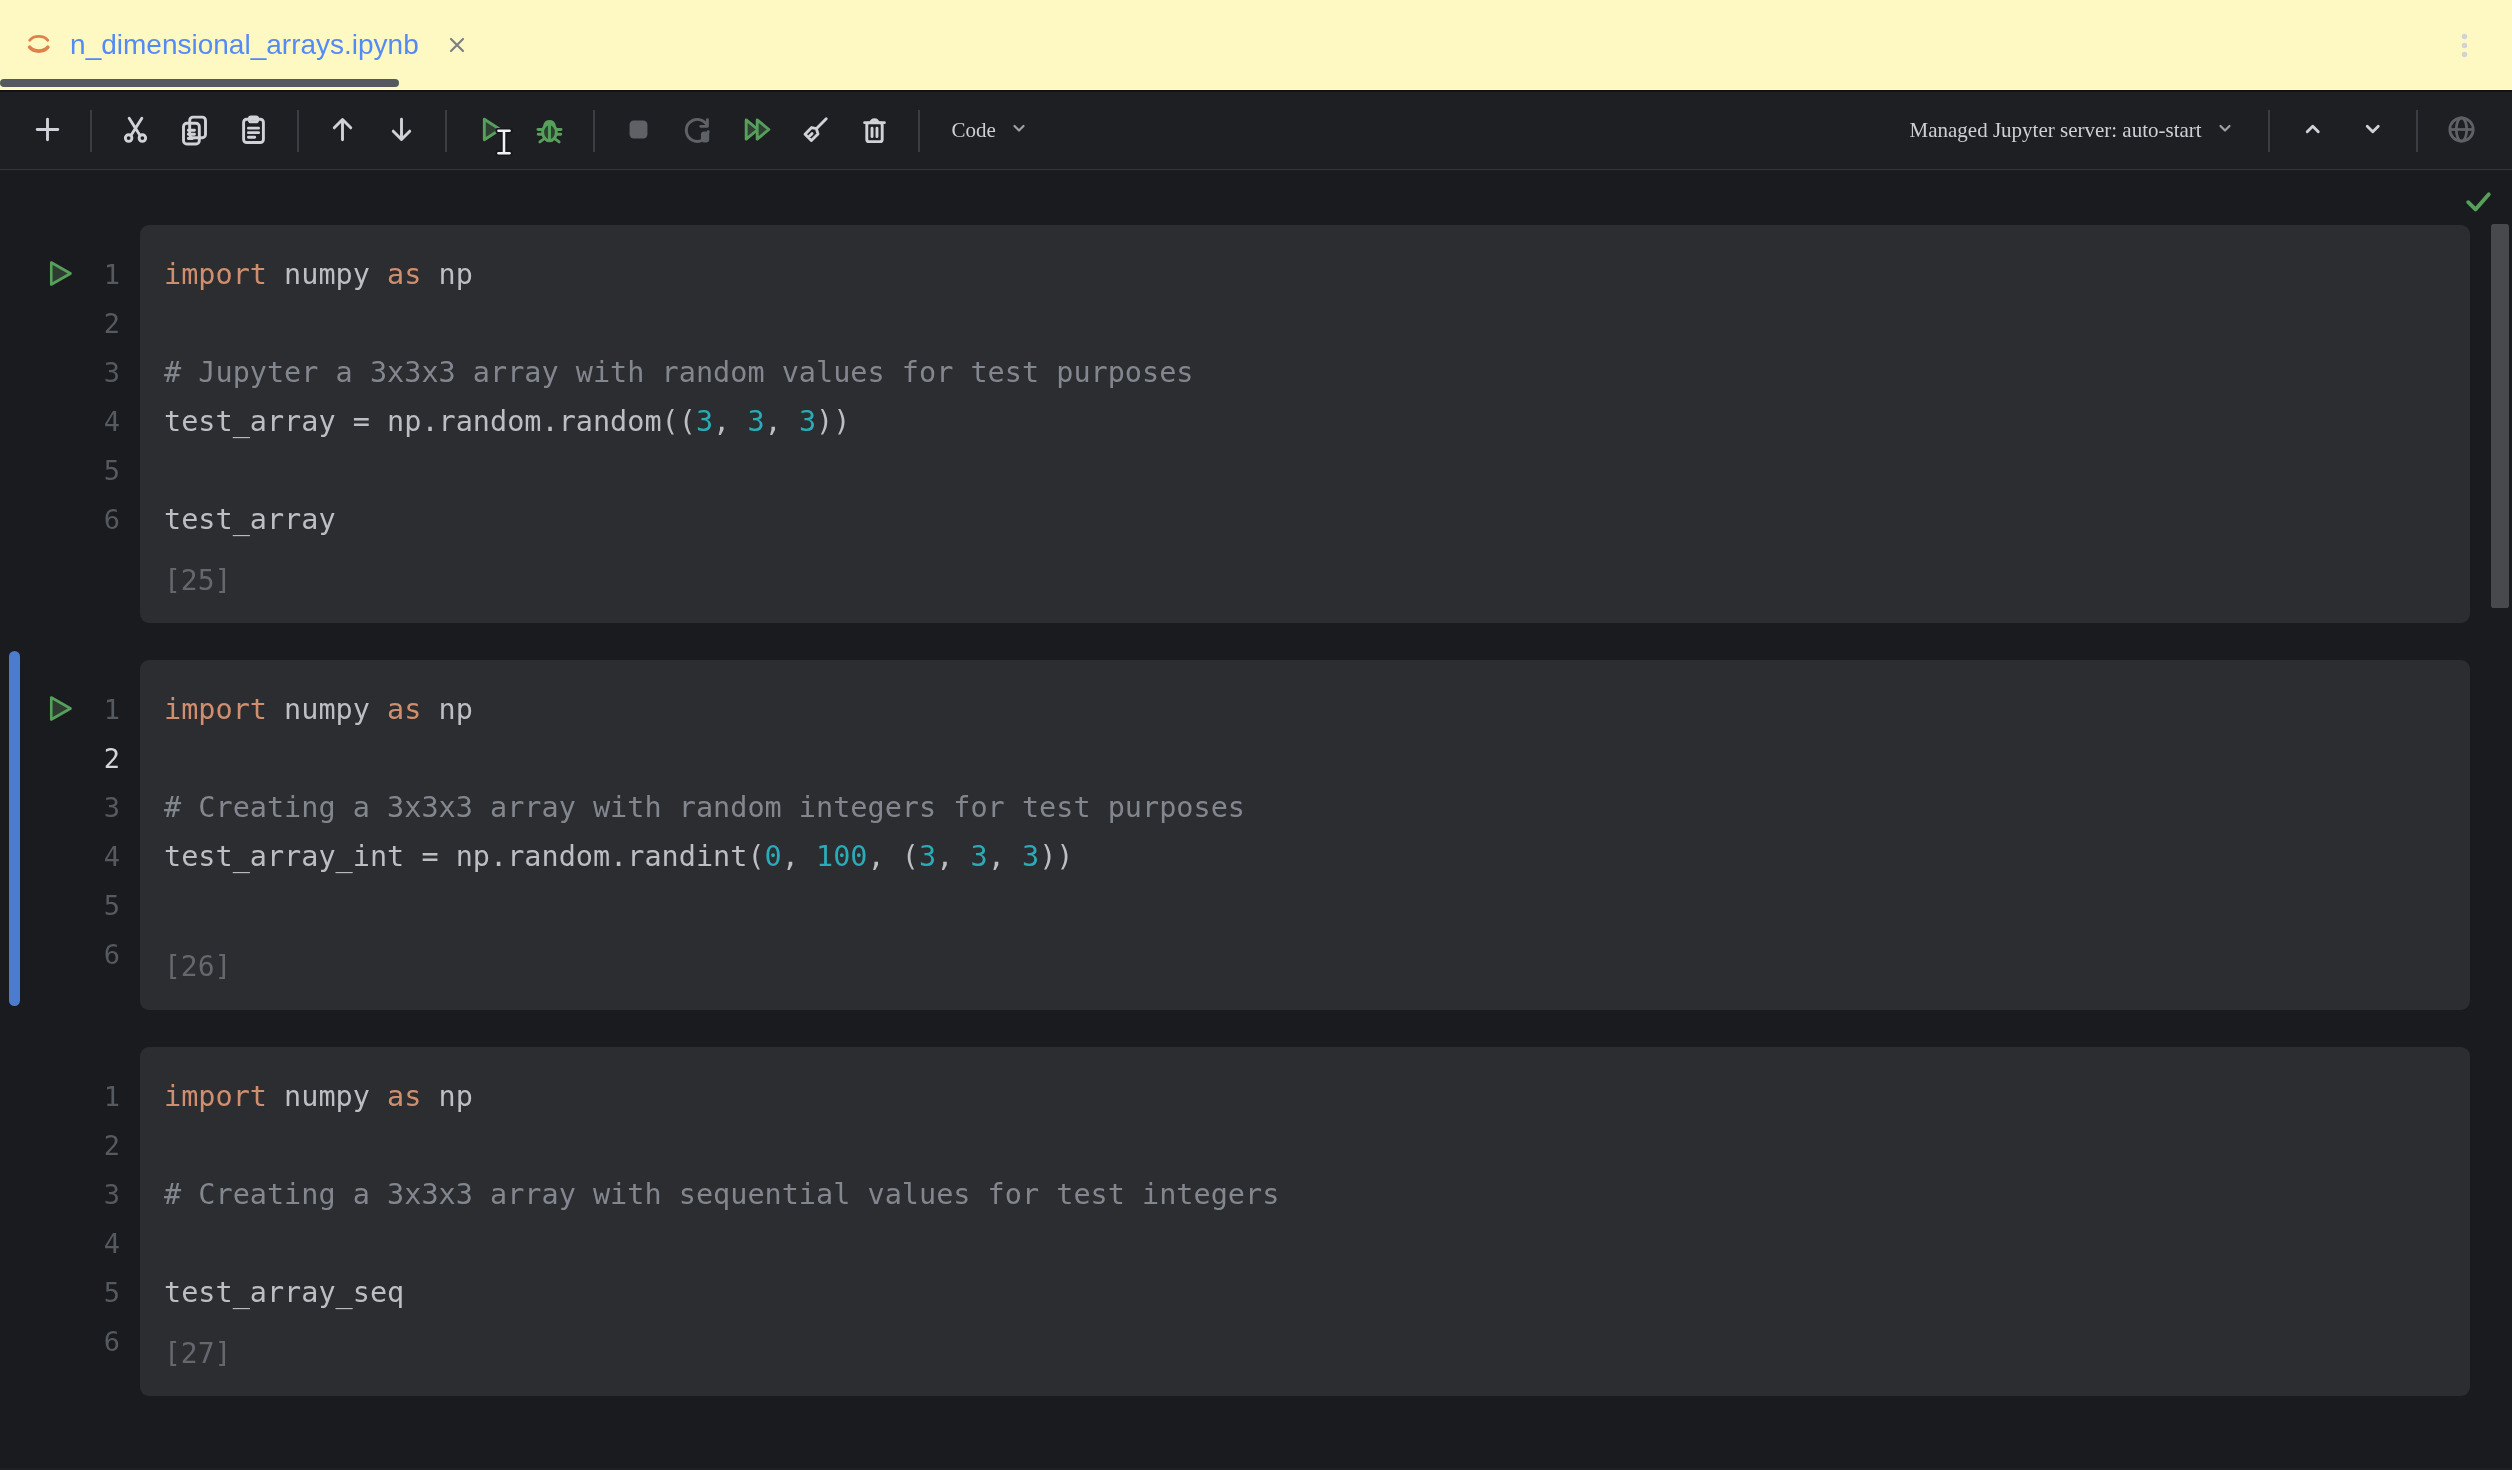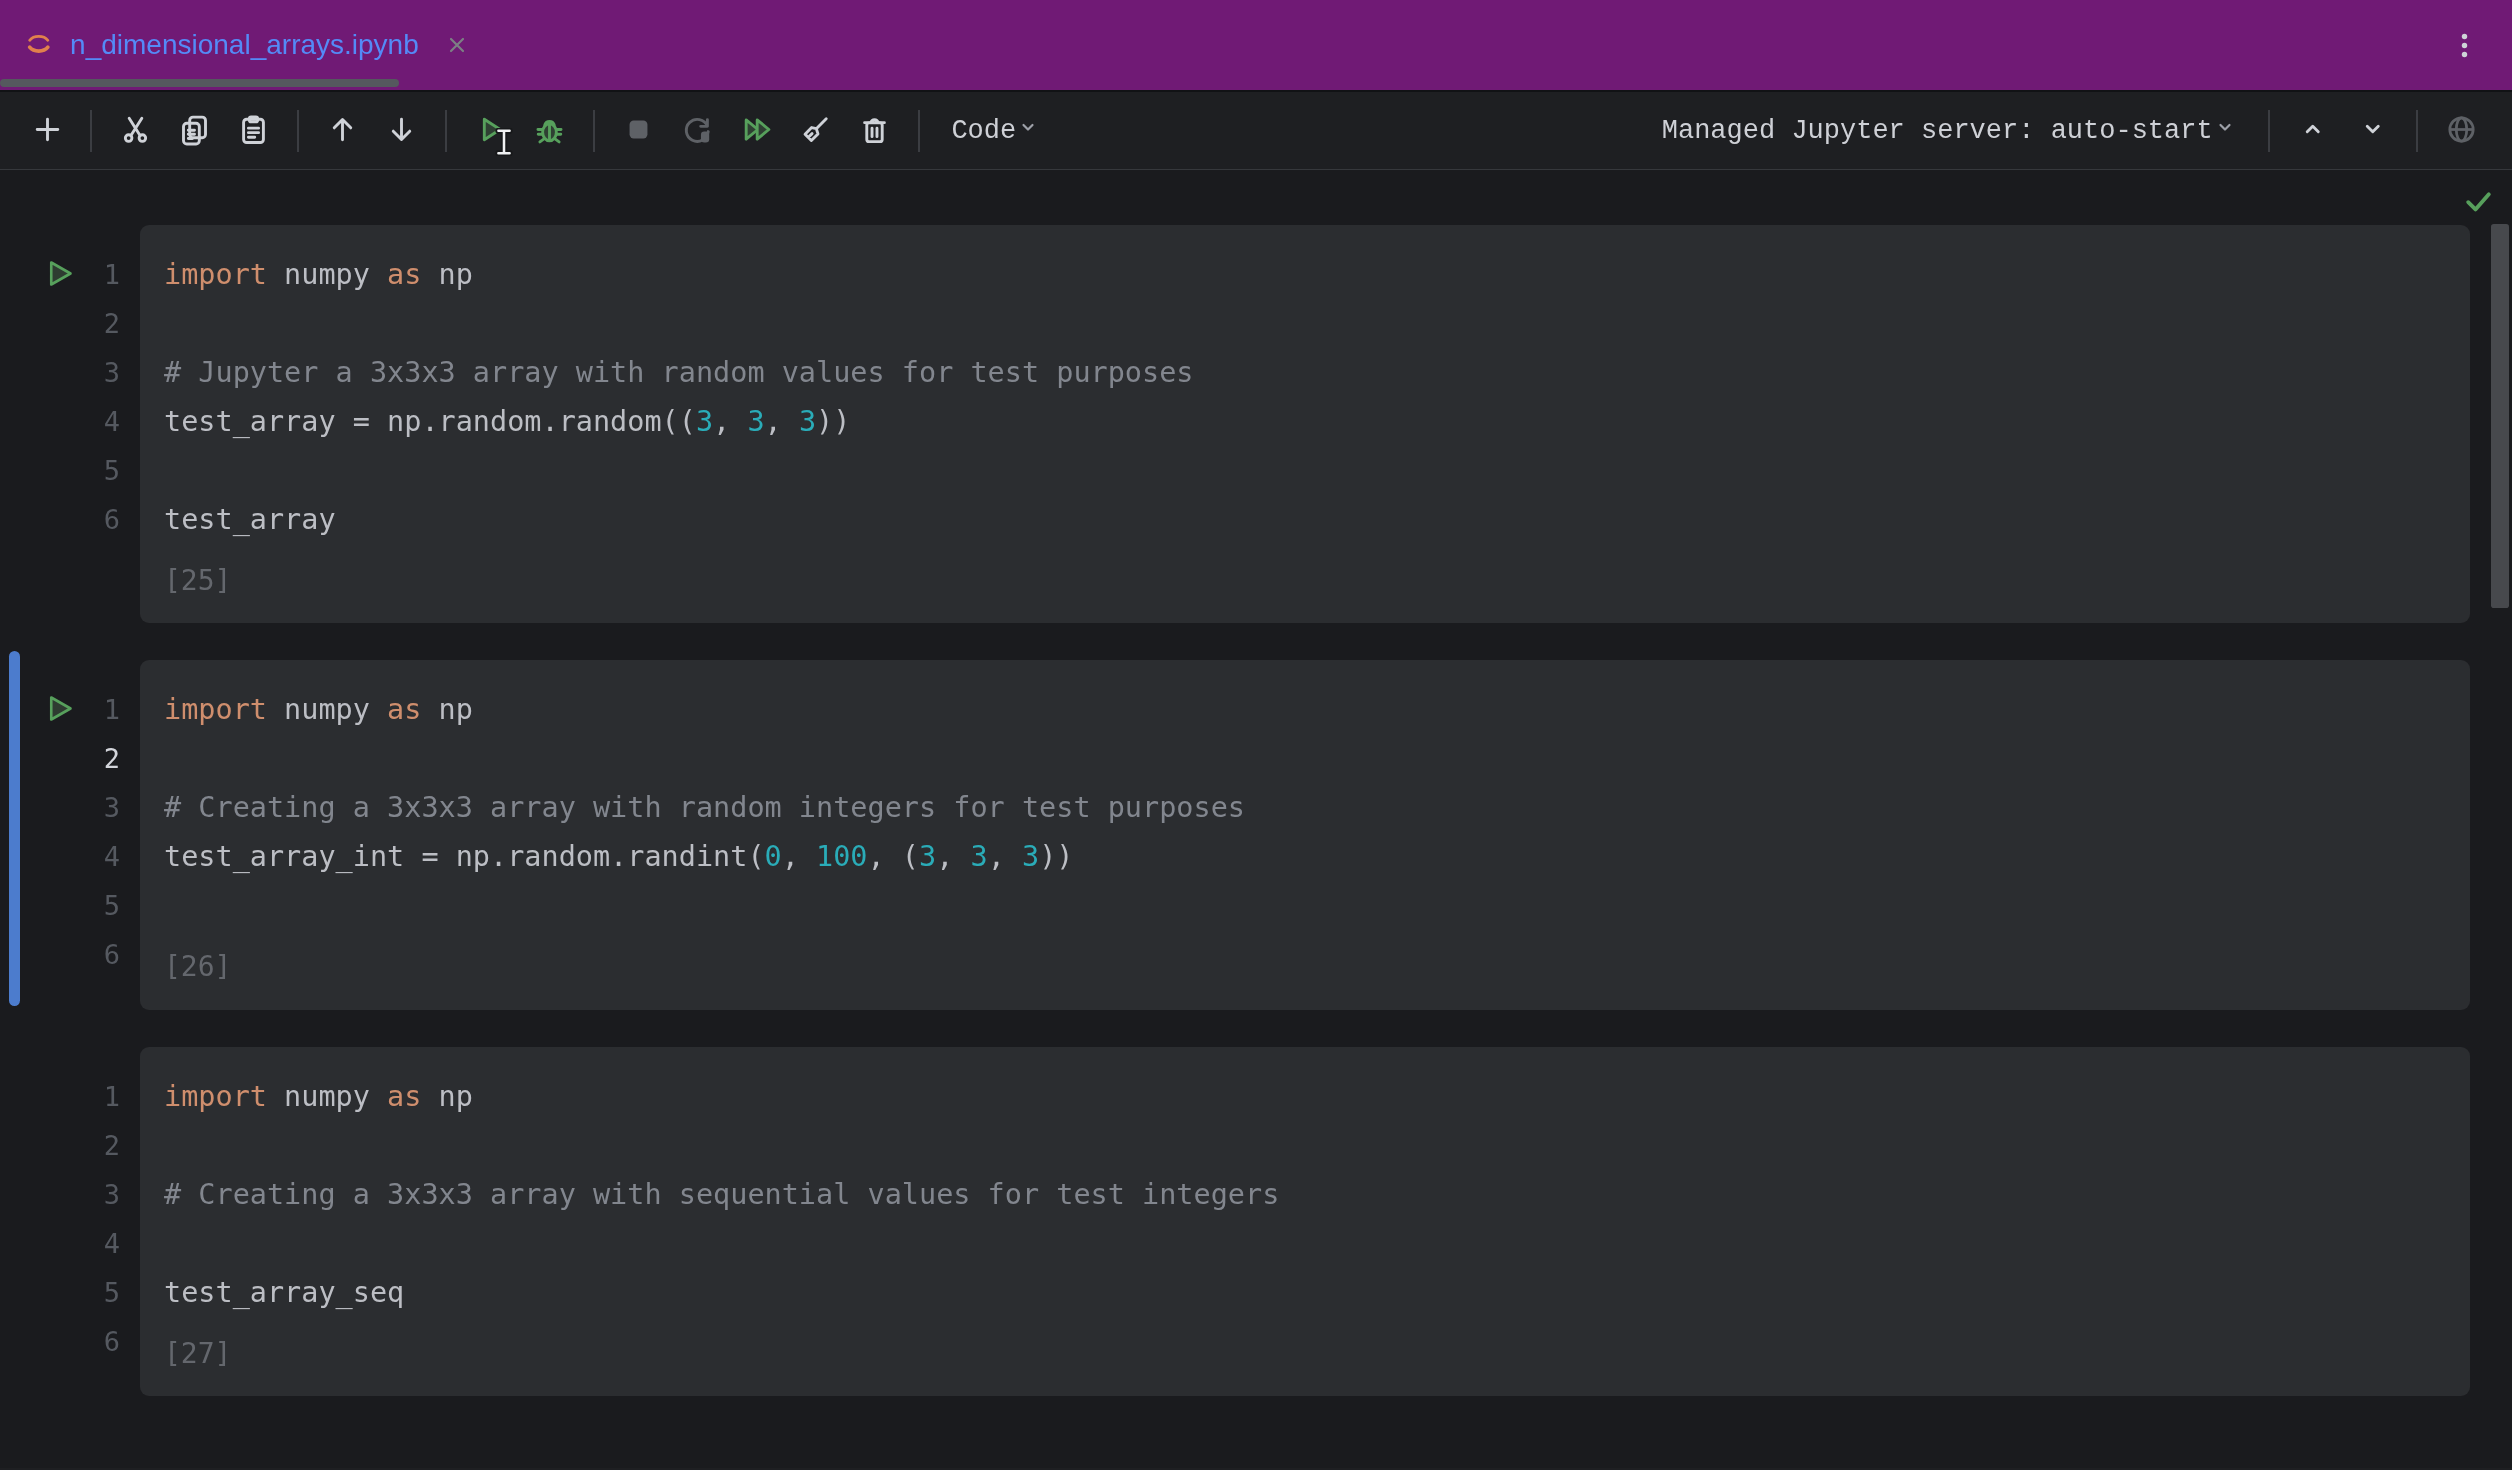--- a/index.html
+++ b/index.html
@@ -1,36 +1,36 @@
 <!DOCTYPE html>
 <html style="font-size:14.7px"><head>
 <meta charset="utf-8">
 <style>
   * { margin:0; padding:0; box-sizing:border-box; }
   html,body { width:2512px; height:1470px; overflow:hidden; }
   body { background:#1e1f22; font-family:"Liberation Sans", sans-serif; color:#ced0d6; }
 
   
-  .tabbar { position:relative; height:92px; background:#701a75; border-bottom:2.8px solid #111215; display:flex; align-items:center; }
+  .tabbar { position:relative; height:92px; background:#fef9c3; border-bottom:2.8px solid #111215; display:flex; align-items:center; }
   .tab { display:flex; align-items:center; gap:16.6px; height:100%; padding:0 22px 0 24px; cursor:default; }
   .tab-title { color:#548af7; font-size:28px; }
   .tab-close { display:flex; align-items:center; justify-content:center; width:33px; height:33px; margin-left:5.5px; border-radius:5.5px; }
   .tabstrip-thumb { position:absolute; left:0; bottom:2.8px; width:399px; height:8.3px; background:#55585e; border-radius:4.6px; }
   .kebab-btn { position:absolute; right:24px; top:50%; transform:translateY(-50%); width:48px; height:48px; display:flex; align-items:center; justify-content:center; border-radius:7.4px; background:none; border:none; }
 
   
   .toolbar { height:78px; background:#1e1f22; border-bottom:1.8px solid #36383c; display:flex; align-items:center; padding:0 26px 0 22px; }
   .tb-left { display:flex; align-items:center; }
   .tb-btn { width:50px; height:50px; display:flex; align-items:center; justify-content:center; background:none; border:none; border-radius:7.4px; position:relative; }
   .tb-btn + .tb-btn { margin-left:9.2px; }
   .tb-sep { width:1.8px; height:42px; background:#3b3d42; margin:0 18.4px; flex:none; }
   .tb-icon { color:#cfd2d8; display:block; }
   .tb-icon.green { color:#57a05c; }
   .tb-icon.disabled { color:#5e6166; }
-  .tb-dd { display:flex; align-items:center; gap:0; background:none; border:none; color:#ced0d6; font-size:27px; font-family:Liberation Mono, monospace; padding:9.2px 13px; border-radius:7.4px; }
+  .tb-dd { display:flex; align-items:center; gap:11px; background:none; border:none; color:#ced0d6; font-size:21px; font-family:Liberation Serif, serif; padding:9.2px 13px; border-radius:7.4px; }
   .tb-right { margin-left:auto; display:flex; align-items:center; }
   .ibeam { position:absolute; right:1.8px; bottom:0px; }
 
   
   .notebook { position:relative; height:1298px; background:#1a1b1e; overflow:hidden; }
   .nb-check { position:absolute; top:14.7px; right:16.6px; }
   .nb-scrollbar { position:absolute; top:0; right:0; width:24px; height:100%; }
   .nb-thumb { position:absolute; top:54px; right:2.8px; width:18.4px; height:384px; background:#47494d; border-radius:2.8px; }
 
   .cell-row { position:relative; display:flex; margin-top:37px; }

